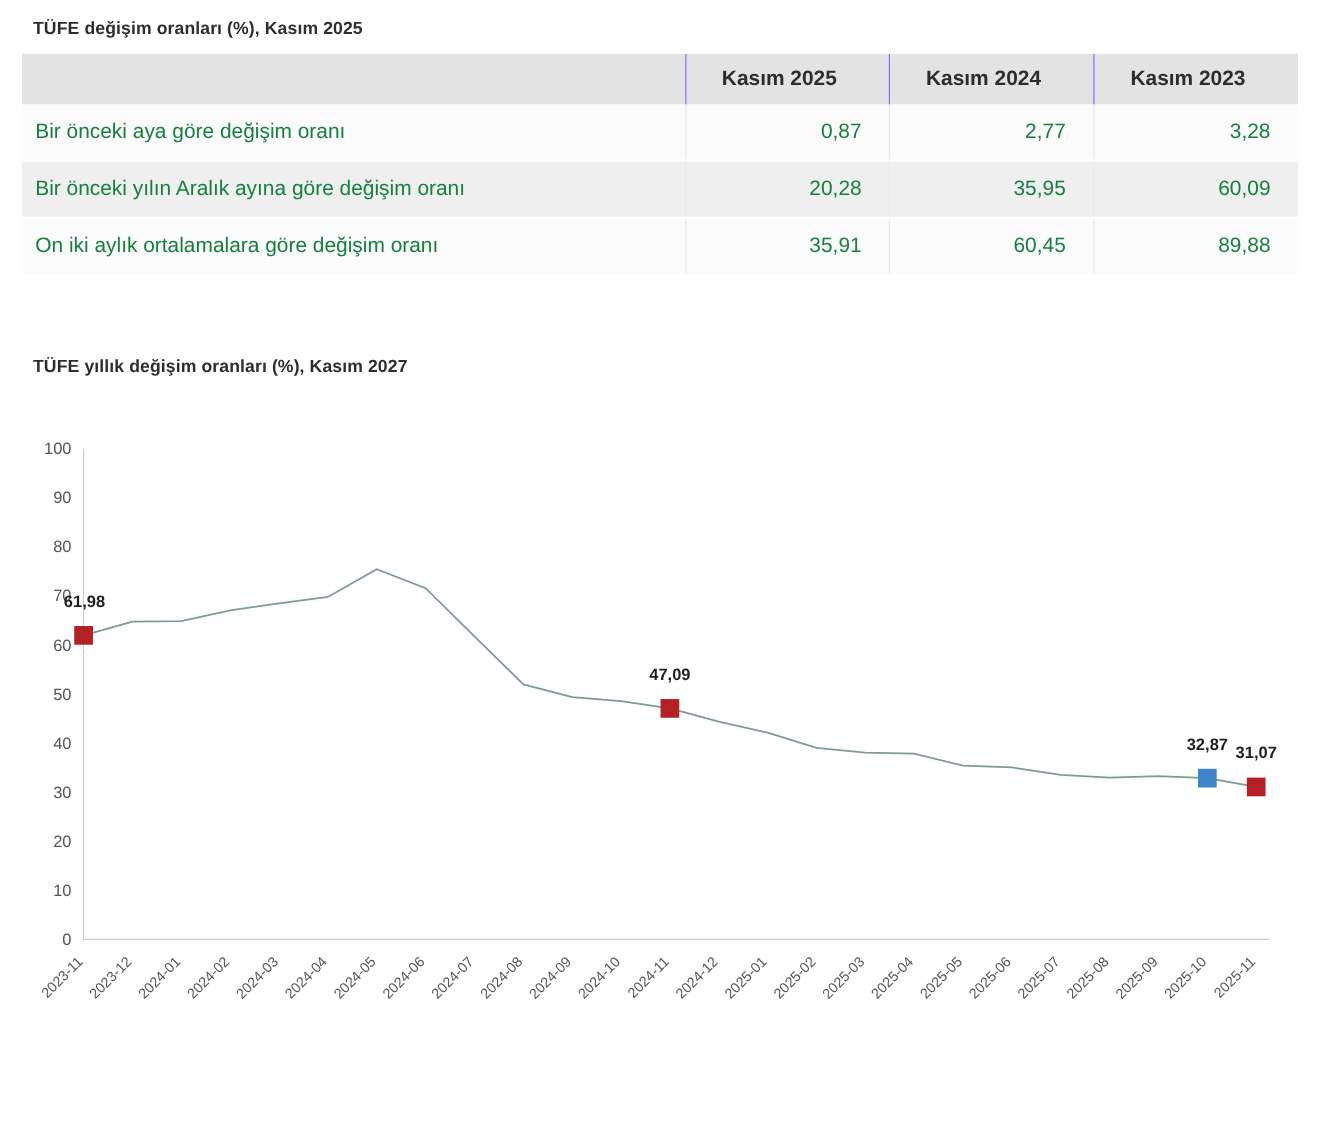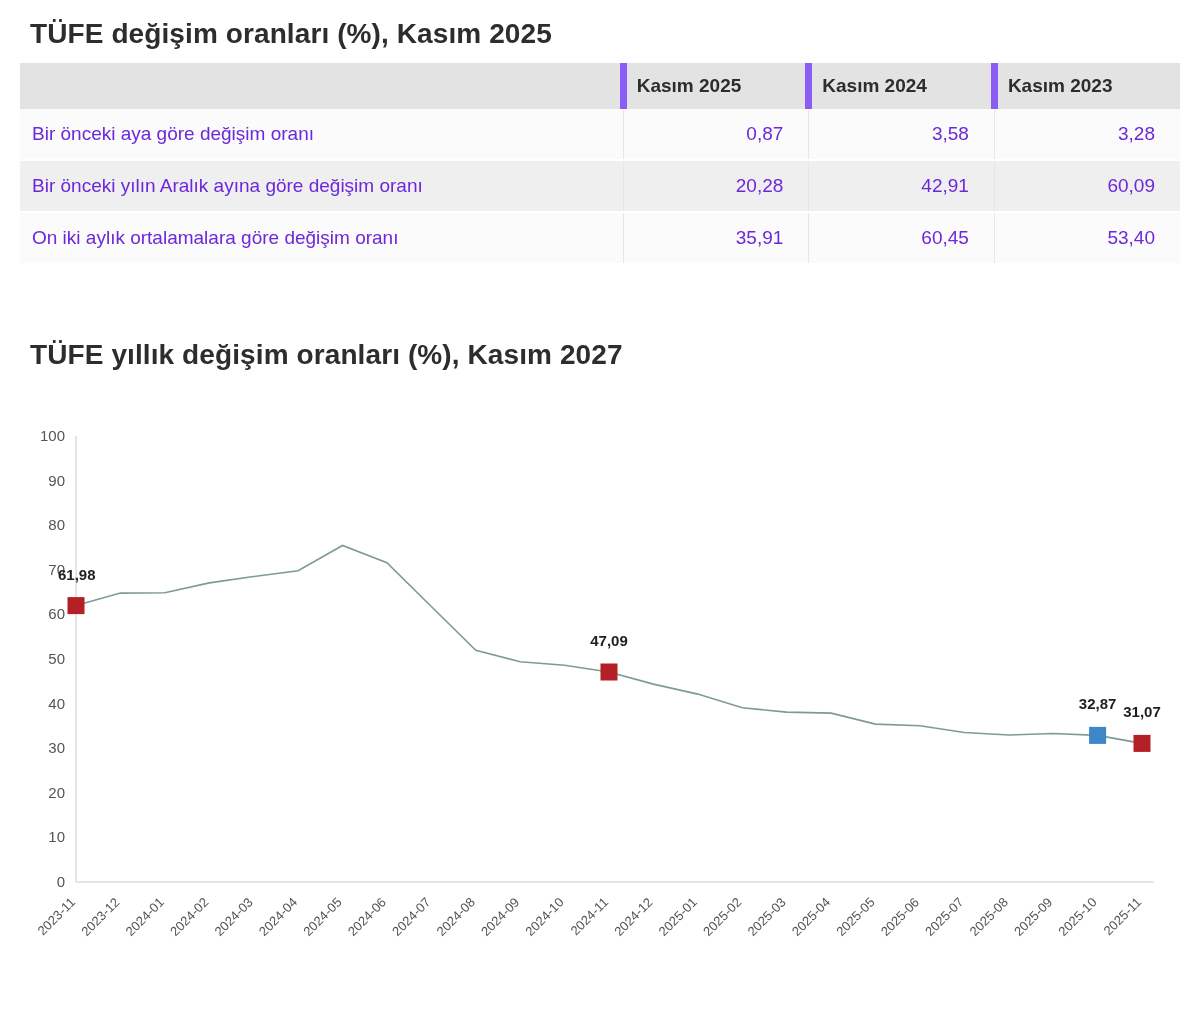--- a/index.html
+++ b/index.html
@@ -10,50 +10,50 @@
     color: #3c3c3c;
   }
   .page {
     width: 1200px;
     height: 1024px;
     box-sizing: border-box;
     padding: 18px 20px 0 20px;
     overflow: hidden;
   }
   .section-title {
-    font-size: 28px;
+    font-size: 16px;
     font-weight: bold;
     color: #2d2d2d;
     margin: 0 0 13px 10px;
     letter-spacing: 0.1px;
   }
   table.tufe-table {
     width: 100%;
     border-collapse: collapse;
     table-layout: fixed;
     font-size: 19px;
   }
   table.tufe-table th {
     background: #e3e3e3;
     font-weight: bold;
     color: #2d2d2d;
     height: 46px;
     padding: 0 25px 0 10px;
-    text-align: left;
-    border-left: 7px solid #8b5cf6;
+    text-align: center;
+    border-left: 1px solid #8b5cf6;
   }
   table.tufe-table th.label-col {
     text-align: left;
     border-left: none;
   }
   table.tufe-table td {
     height: 50px;
     padding: 0 25px 0 10px;
     text-align: right;
-    color: #6d28d9;
+    color: #15803d;
     border-left: 1px solid #e6e6e6;
     border-bottom: 2px solid #ffffff;
   }
   table.tufe-table td.row-label {
     text-align: left;
     padding-left: 12px;
     border-left: none;
   }
   table.tufe-table tr:nth-child(odd) td { background: #fbfbfb; }
   table.tufe-table tr:nth-child(even) td { background: #efefef; }
@@ -90,34 +90,34 @@
         <th class="label-col"></th>
         <th>Kasım 2025</th>
         <th>Kasım 2024</th>
         <th>Kasım 2023</th>
       </tr>
     </thead>
     <tbody>
       <tr>
         <td class="row-label">Bir önceki aya göre değişim oranı</td>
         <td>0,87</td>
-        <td>3,58</td>
+        <td>2,77</td>
         <td>3,28</td>
       </tr>
       <tr>
         <td class="row-label">Bir önceki yılın Aralık ayına göre değişim oranı</td>
         <td>20,28</td>
-        <td>42,91</td>
+        <td>35,95</td>
         <td>60,09</td>
       </tr>
       <tr>
         <td class="row-label">On iki aylık ortalamalara göre değişim oranı</td>
         <td>35,91</td>
         <td>60,45</td>
-        <td>53,40</td>
+        <td>89,88</td>
       </tr>
     </tbody>
   </table>
 
   <h2 class="section-title chart-title">TÜFE yıllık değişim oranları (%), Kasım 2027</h2>
 
   <svg class="tufe-chart" width="1160" height="558" viewBox="0 0 1160 558" xmlns="http://www.w3.org/2000/svg">
       <path d="M56,17 L56,463 L1134,463" fill="none" stroke="#cccccc" stroke-width="1"></path>
       <text class="ytick" x="45" y="468.0" text-anchor="end">0</text>
       <text class="ytick" x="45" y="423.4" text-anchor="end">10</text>

